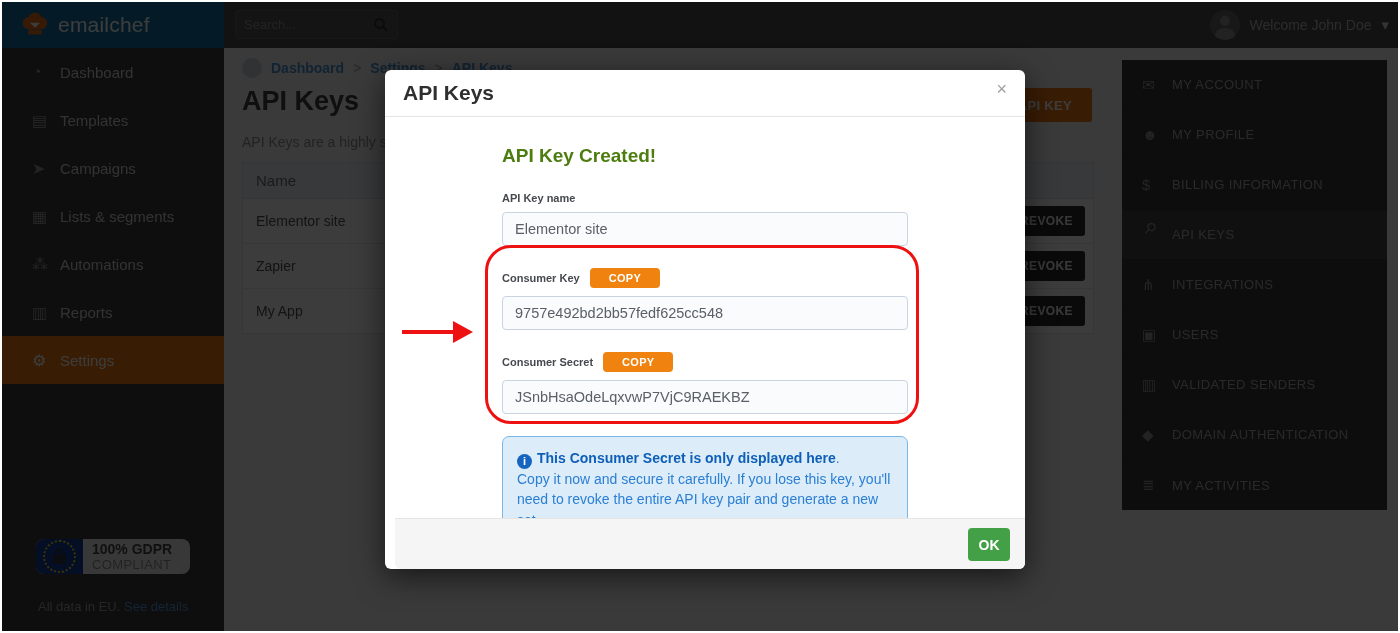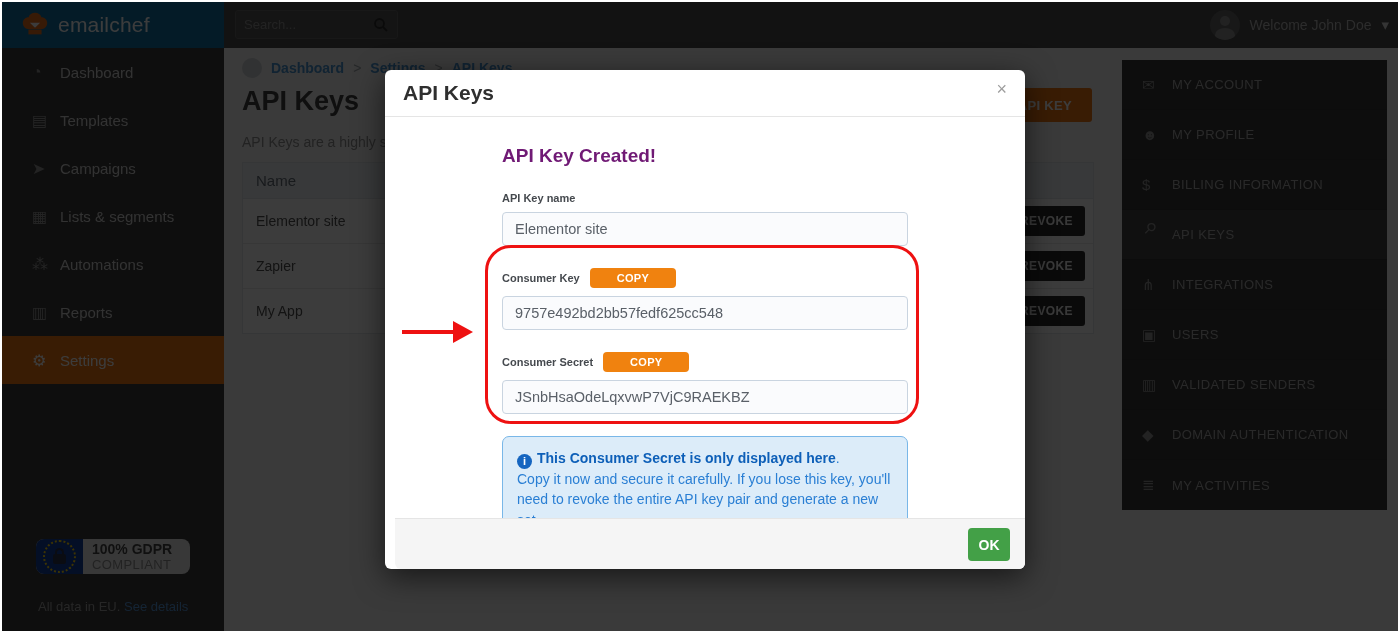--- a/index.html
+++ b/index.html
@@ -81,25 +81,25 @@
   .overlay{position:absolute;inset:0;background:rgba(5,5,5,0.78);z-index:5;}
 
   
   .modal{position:absolute;left:383px;top:68px;width:640px;height:499px;background:#fff;border-radius:6px;
       z-index:10;box-shadow:0 8px 30px rgba(0,0,0,.6);}
   .modal-header{height:47px;border-bottom:1px solid #e5e5e5;display:flex;align-items:center;
       padding:0 18px;box-sizing:border-box;}
   .modal-title{font-size:21px;font-weight:bold;color:#2f2f2f;flex:1;}
   .modal-close{color:#9e9e9e;font-size:18px;cursor:pointer;line-height:1;align-self:flex-start;margin-top:10px;}
   .modal-form{width:406px;margin:0 auto;padding-top:28px;}
-  .created-heading{font-size:19px;font-weight:bold;color:#701a75;margin:0 0 25px 0;}
+  .created-heading{font-size:19px;font-weight:bold;color:#4d7c0f;margin:0 0 25px 0;}
   .field-label-row{display:flex;align-items:center;gap:10px;margin-bottom:8px;}
   .field-label{font-size:11px;font-weight:bold;color:#45494e;}
   .copy-btn{background:#f0820f;color:#fff;border:none;border-radius:4px;font-size:11px;font-weight:bold;
-      padding:4px 27px;letter-spacing:.3px;font-family:inherit;cursor:pointer;}
+      padding:4px 19px;letter-spacing:.3px;font-family:inherit;cursor:pointer;}
   .field-input{width:100%;height:34px;box-sizing:border-box;background:#fafbfd;border:1px solid #c9d4e0;
       border-radius:4px;padding:0 12px;font-size:14.5px;color:#5a6068;font-family:inherit;margin-bottom:22px;outline:none;}
   .info-box{background:#dcecf9;border:1px solid #79b7e8;border-radius:7px;padding:11px 14px;
       font-size:14px;line-height:1.46;color:#2a7fd4;margin-top:0;}
   .info-icon{display:inline-block;width:15px;height:15px;border-radius:50%;background:#1565c0;color:#fff;
       font-size:11px;font-weight:bold;text-align:center;line-height:15px;margin-right:5px;vertical-align:-2px;font-style:normal;}
   .info-bold{font-weight:bold;color:#0d5fb8;}
   .info-rest{white-space:pre-line;}
   .modal-footer{position:absolute;left:10px;right:0;bottom:0;height:50px;background:#f5f5f5;
       border-top:1px solid #e5e5e5;border-radius:0 0 6px 6px;}

